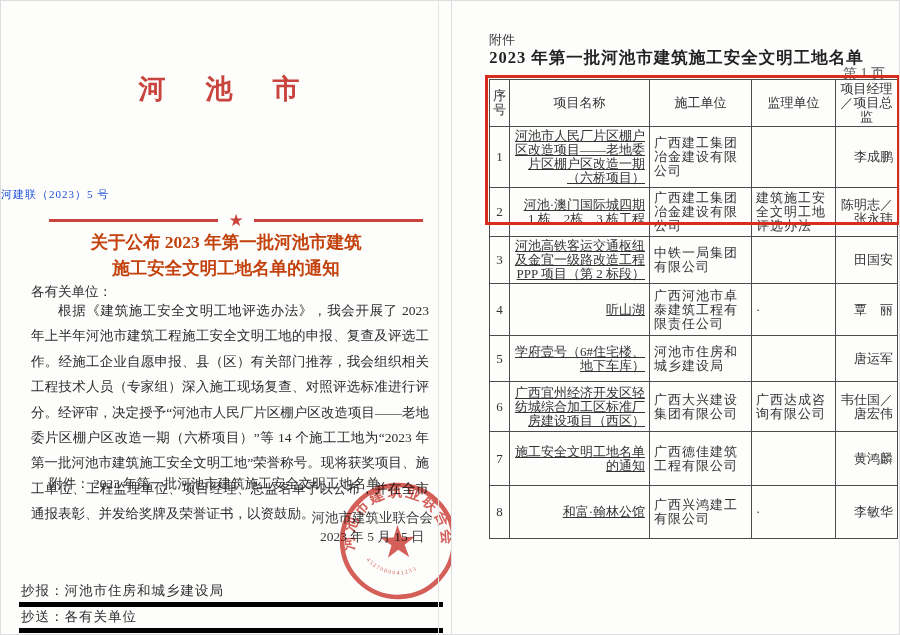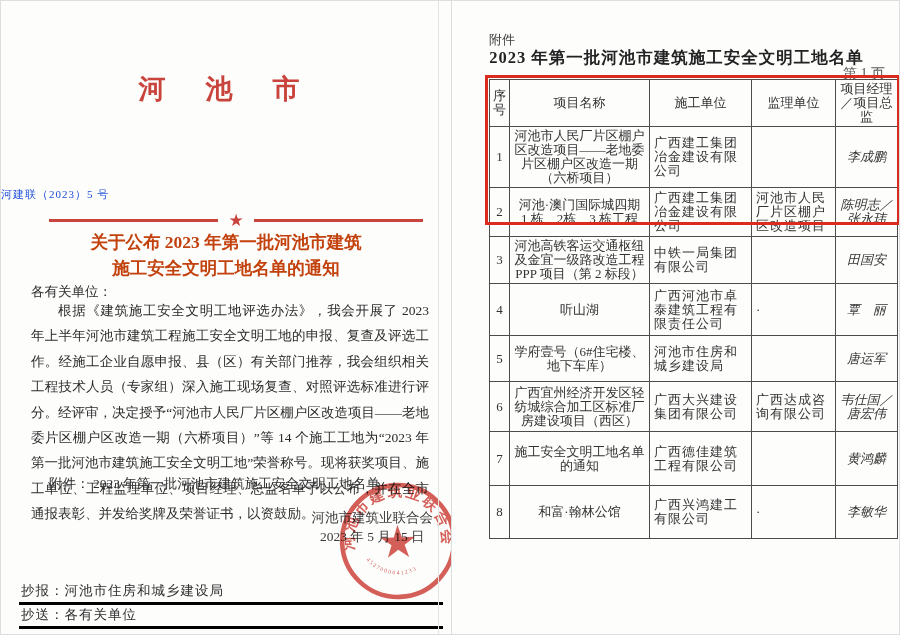--- a/index.html
+++ b/index.html
@@ -44,21 +44,21 @@
   #salutation { position:absolute; top:282px; left:30px; font-size:13.5px; }
   #doc-body {
     position:absolute; top:297px; left:30px; right:22px;
     font-size:13.5px; line-height:25.4px; text-align:justify; text-indent:2em;
     color:#2b2b2b;
   }
   #attachment-line { position:absolute; top:474px; left:48px; font-size:13.5px; }
   #signature { position:absolute; top:507px; right:18px; text-align:center; font-size:13.5px; line-height:19px; color:#3a3a3a; }
   #seal { position:absolute; top:479px; left:336px; width:122px; height:122px; opacity:.88; transform:rotate(-2deg); mix-blend-mode:multiply; }
   #footer-lines { position:absolute; left:18px; right:8px; top:580px; font-size:13.5px; }
-  .footer-line { border-bottom:3px solid #000000; padding:1px 0 2px 2px; letter-spacing:1px; }
+  .footer-line { border-bottom:5px solid #000000; padding:1px 0 2px 2px; letter-spacing:1px; }
 
   
   #attachment-label { position:absolute; top:30px; left:37px; font-size:13px; color:#3d3d3d; }
   #table-title {
     position:absolute; top:46px; left:0; right:0; text-align:center;
     font-size:16.5px; font-weight:bold; letter-spacing:1px; color:#222;
   }
   #page-indicator { position:absolute; top:64px; right:16px; font-size:14px; color:#555; }
   #worksite-table {
     position:absolute; top:78px; left:37px; width:408px;
@@ -73,24 +73,24 @@
   #worksite-table th { font-weight:normal; text-align:center; padding:2px 2px; }
   #worksite-table tbody tr:nth-child(1) { height:51px; }
   #worksite-table tbody tr:nth-child(2) { height:49px; }
   #worksite-table tbody tr:nth-child(3) { height:45px; }
   #worksite-table tbody tr:nth-child(4) { height:52px; }
   #worksite-table tbody tr:nth-child(5) { height:46px; }
   #worksite-table tbody tr:nth-child(6) { height:50px; }
   #worksite-table tbody tr:nth-child(7) { height:54px; }
   #worksite-table tbody tr:nth-child(8) { height:53px; }
   .col-no { text-align:center; }
-  .col-project { text-align:center; }
+  .col-project { text-align:right;text-decoration:underline; }
   .col-builder { text-align:left; letter-spacing:1px; }
   .col-supervisor { text-align:left; letter-spacing:1px; }
-  .col-manager { text-align:center;font-style:italic; }
+  .col-manager { text-align:right; }
   #highlight-box {
     position:absolute; left:33px; top:74px; width:415px; height:150px;
     border:3px solid #da2b1f; pointer-events:none;
   }
 </style>
 </head>
 <body>
 
 <div class="page" id="left-page">
   <div id="org-line1" class="red">河池市</div>
@@ -166,21 +166,21 @@
           <td class="col-no">1</td>
           <td class="col-project">河池市人民厂片区棚户区改造项目——老地委片区棚户区改造一期（六桥项目）</td>
           <td class="col-builder">广西建工集团冶金建设有限公司</td>
           <td class="col-supervisor"></td>
           <td class="col-manager">李成鹏</td>
         </tr>
         <tr>
           <td class="col-no">2</td>
           <td class="col-project">河池·澳门国际城四期 1 栋、2栋、3 栋工程</td>
           <td class="col-builder">广西建工集团冶金建设有限公司</td>
-          <td class="col-supervisor">河池市人民厂片区棚户区改造项目</td>
+          <td class="col-supervisor">建筑施工安全文明工地评选办法</td>
           <td class="col-manager">陈明志／张永玮</td>
         </tr>
         <tr>
           <td class="col-no">3</td>
           <td class="col-project">河池高铁客运交通枢纽及金宜一级路改造工程 PPP 项目（第 2 标段）</td>
           <td class="col-builder">中铁一局集团有限公司</td>
           <td class="col-supervisor"></td>
           <td class="col-manager">田国安</td>
         </tr>
         <tr>

